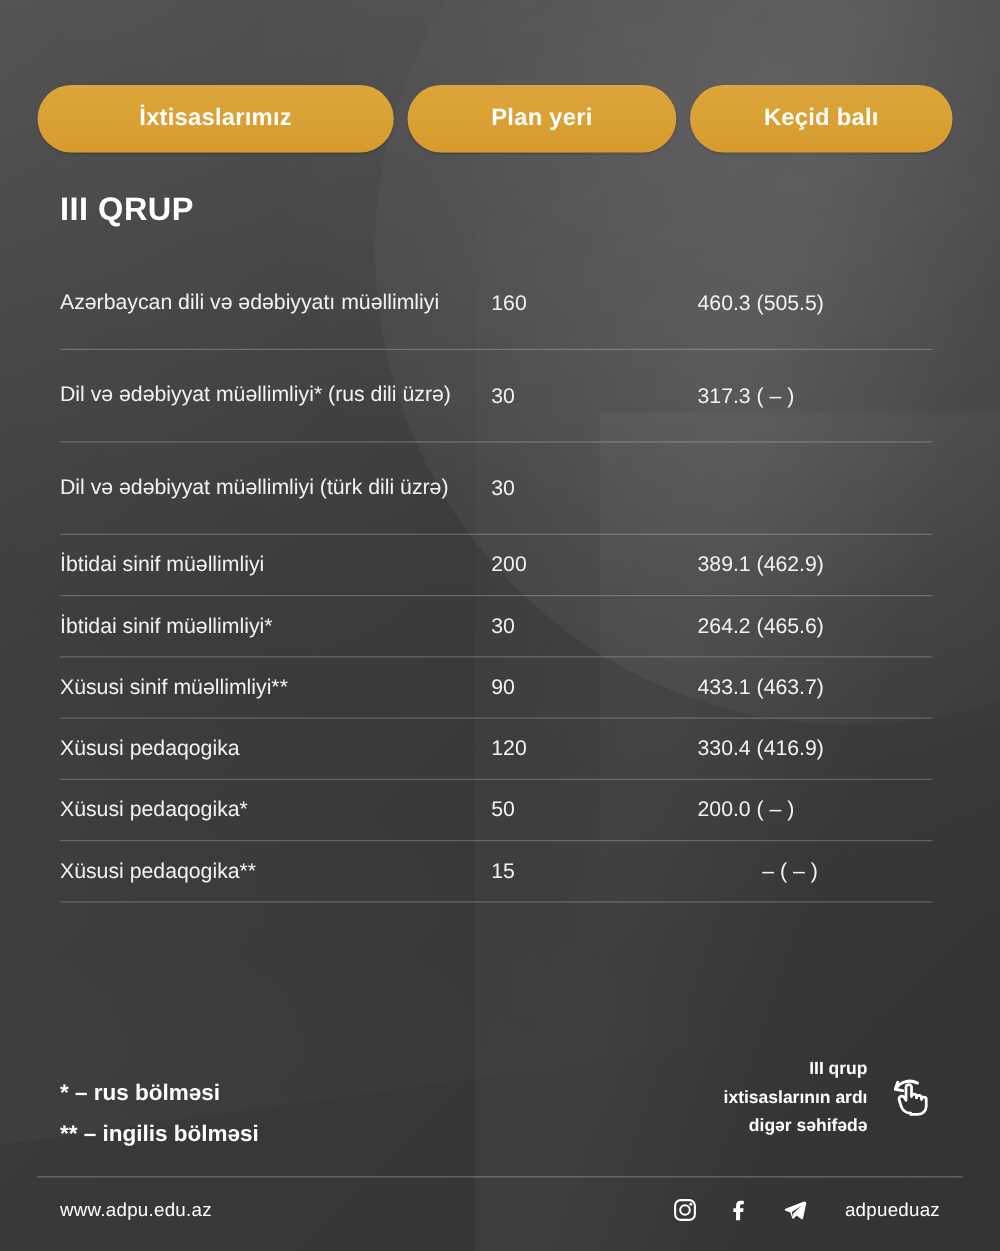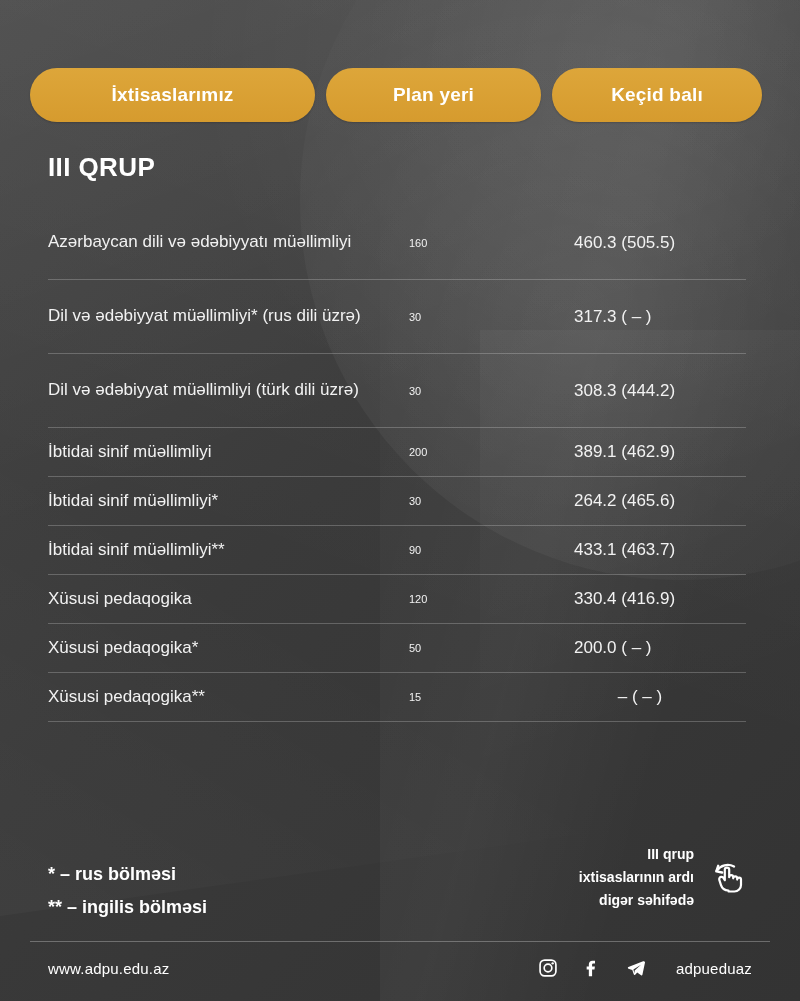--- a/index.html
+++ b/index.html
@@ -106,23 +106,22 @@
   }
   .row.tall { min-height: 74px; }
   .col-name {
     width: 345px;
     font-size: 17px;
     line-height: 1.45;
     color: #f2f2f2;
   }
   .col-plan {
     width: 165px;
-    font-size: 11px;
+    font-size: 17px;
     color: #f2f2f2;
-    margin-left: 16px;
   }
   .col-score {
     flex: 1;
     font-size: 17px;
     color: #f2f2f2;
     text-align: left;
   }
   .col-score.centered { text-align: center; padding-right: 40px; }
 
   
@@ -223,37 +222,36 @@
 
     <div class="row tall">
       <div class="col-name">Dil və ədəbiyyat müəllimliyi* (rus dili üzrə)</div>
       <div class="col-plan">30</div>
       <div class="col-score">317.3 ( – )</div>
     </div>
 
     <div class="row tall">
       <div class="col-name">Dil və ədəbiyyat müəllimliyi (türk dili üzrə)</div>
       <div class="col-plan">30</div>
-      <div class="col-score">308.3 (444.2)</div>
     </div>
 
     <div class="row">
       <div class="col-name">İbtidai sinif müəllimliyi</div>
       <div class="col-plan">200</div>
       <div class="col-score">389.1 (462.9)</div>
     </div>
 
     <div class="row">
       <div class="col-name">İbtidai sinif müəllimliyi*</div>
       <div class="col-plan">30</div>
       <div class="col-score">264.2 (465.6)</div>
     </div>
 
     <div class="row">
-      <div class="col-name">İbtidai sinif müəllimliyi**</div>
+      <div class="col-name">Xüsusi sinif müəllimliyi**</div>
       <div class="col-plan">90</div>
       <div class="col-score">433.1 (463.7)</div>
     </div>
 
     <div class="row">
       <div class="col-name">Xüsusi pedaqogika</div>
       <div class="col-plan">120</div>
       <div class="col-score">330.4 (416.9)</div>
     </div>
 

